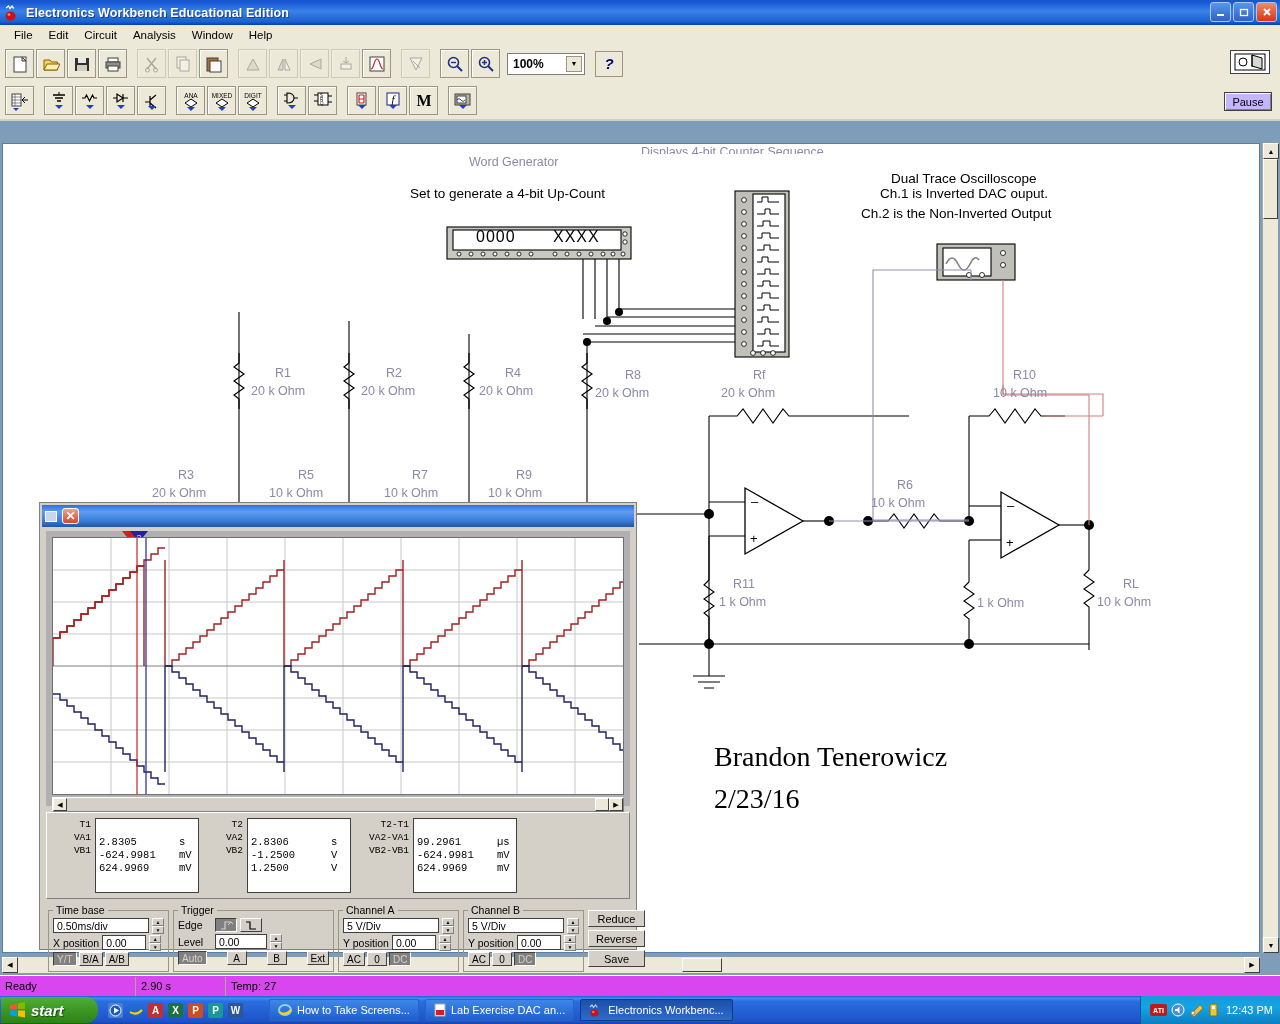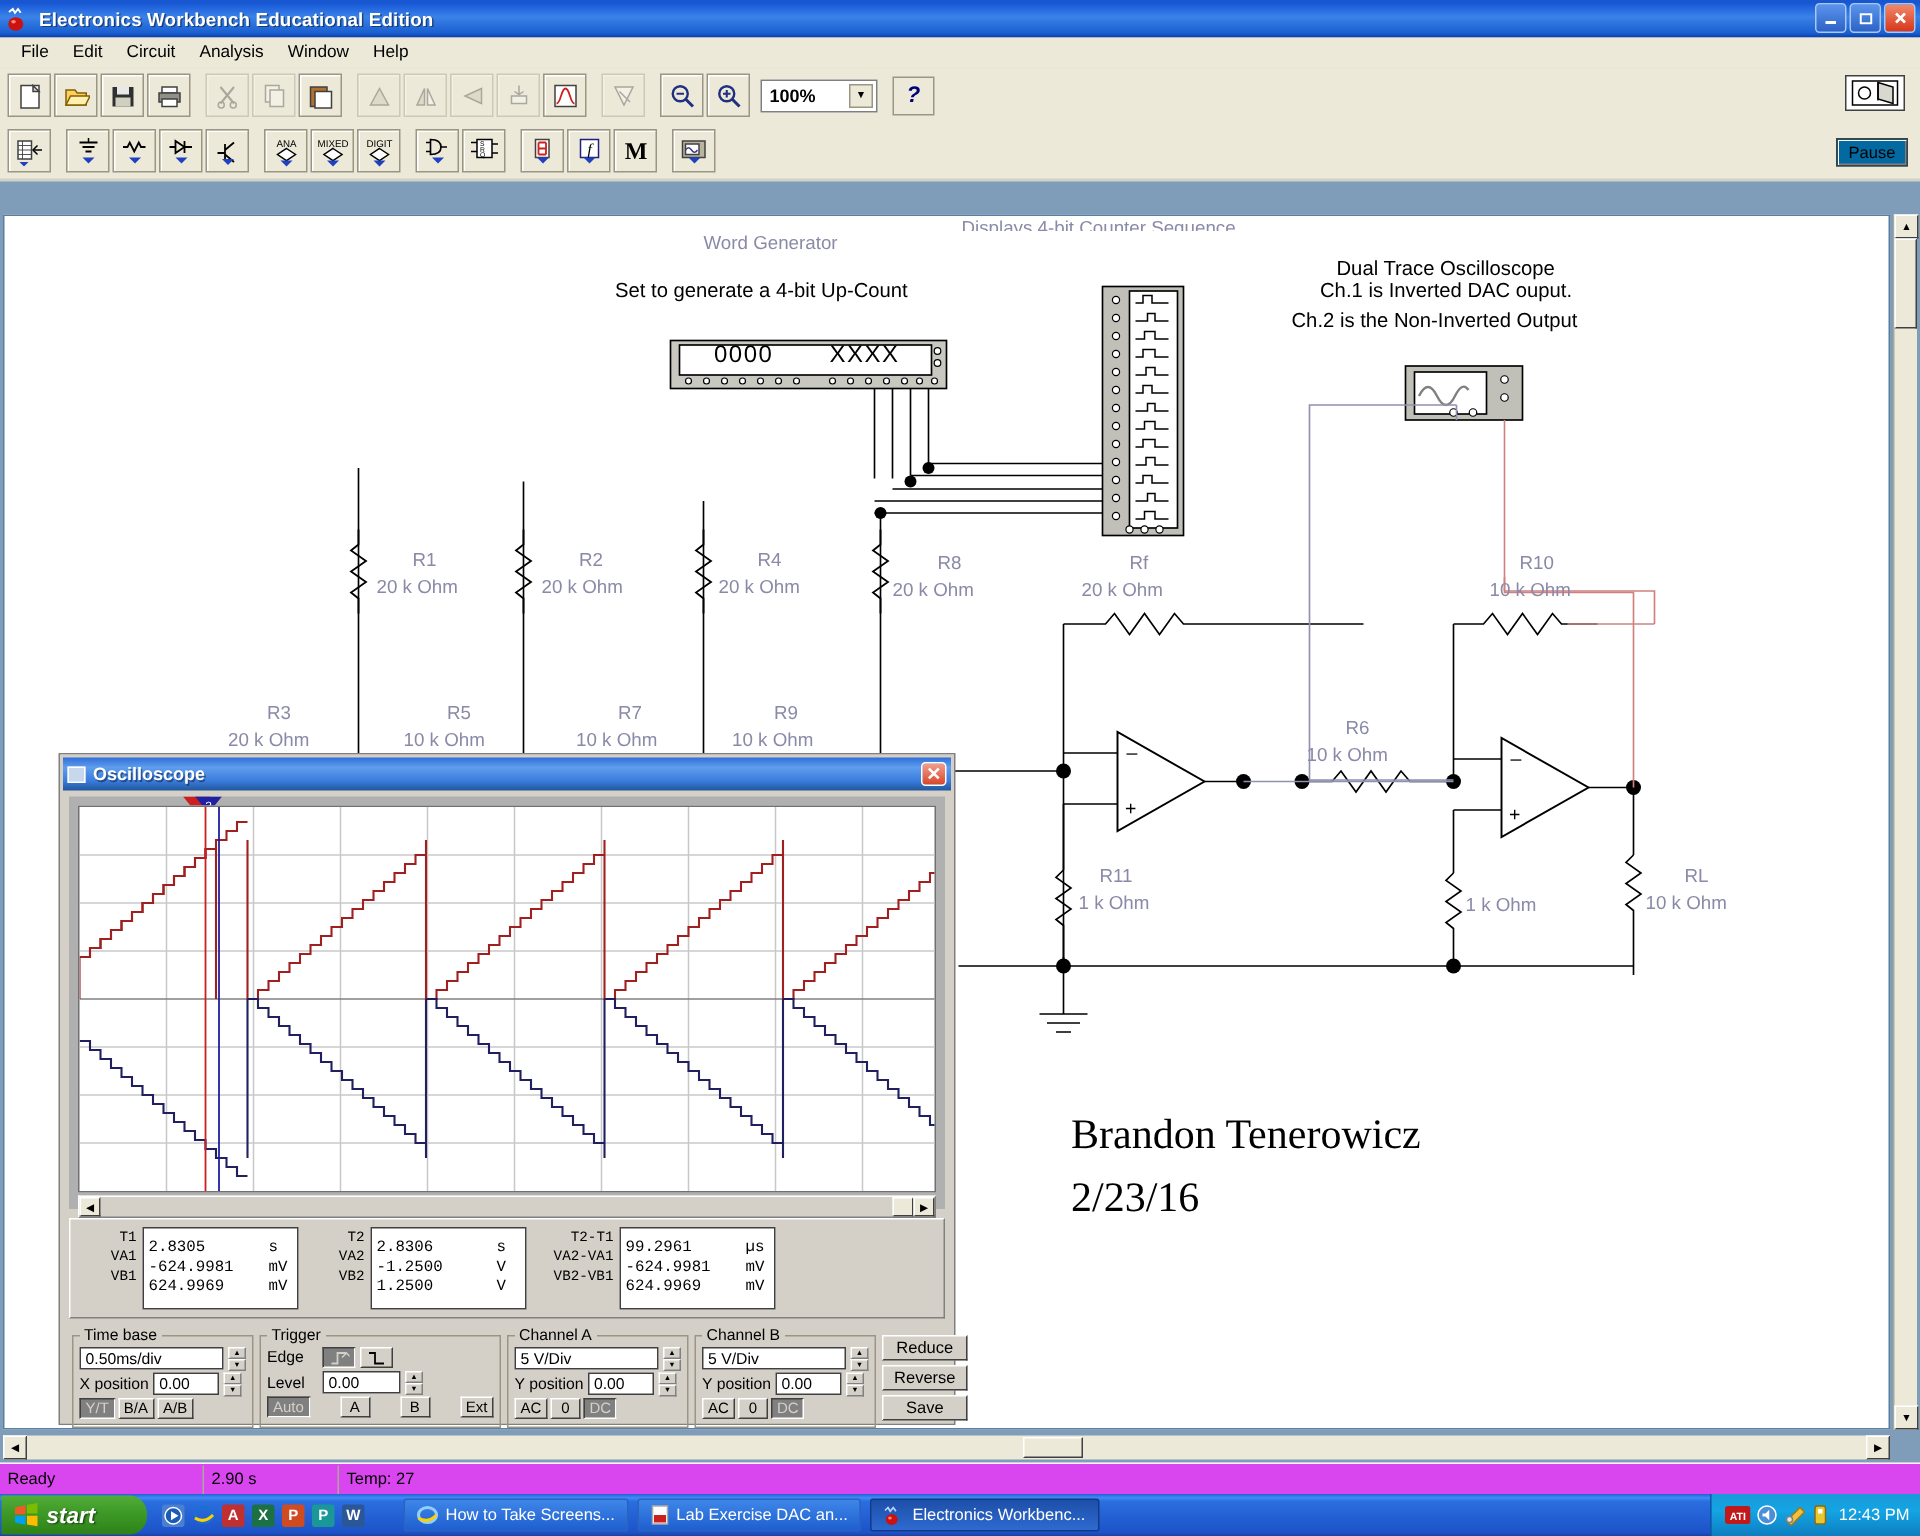--- a/index.html
+++ b/index.html
@@ -76,21 +76,21 @@
     display:flex; align-items:center; justify-content:center;
     color:#00007a; font-weight:bold; font-size:15px; font-style:italic;
   }
   .bookbtn {
     position:absolute; right:10px; top:50px; width:40px; height:24px;
     border:1px solid #404040; background:#fff;
     display:flex; align-items:center; justify-content:center;
   }
   .pausebtn {
     position:absolute; right:8px; top:92px; width:48px; height:19px;
-    background:#0369a1; border:1px solid #404040;
+    background:#c4b5fd; border:1px solid #404040;
     box-shadow: inset 1px 1px 0 #fff, inset -1px -1px 0 #808080;
     display:flex; align-items:center; justify-content:center;
     font-size:11px;
   }
 
   
   .mdi {
     position:absolute; left:0; top:121px; width:1280px; height:854px;
     background:#7f9db9;
   }
@@ -199,21 +199,21 @@
     margin-top:6px; background:#d4d0c8; border:1px solid #fff;
     border-right-color:#808080; border-bottom-color:#808080;
     padding:5px 4px; display:flex; gap:4px;
   }
   .ro-group { display:flex; align-items:flex-start; }
   .ro-labels { text-align:right; font-family:"Liberation Mono", monospace; font-size:9.5px;
     line-height:13px; padding-right:4px; min-width:44px; }
   .ro-box {
     background:#fff; border:1px solid #404040;
     font-family:"Liberation Mono", monospace; font-size:10.5px; line-height:13px;
-    padding:7px 3px; width:104px;
+    padding:17px 3px; width:104px;
   }
   .ro-row { display:flex; justify-content:space-between; }
   .ro-row .u { width:20px; text-align:left; padding-left:4px; }
   .controls { margin-top:5px; display:flex; gap:4px; padding:0 2px; }
   fieldset.grp {
     border:1px solid #9b9684; margin:0; padding:2px 4px 3px 4px;
     position:relative;
   }
   fieldset.grp legend { font-size:10.5px; padding:0 3px; }
   .ctl-row { display:flex; align-items:center; gap:3px; margin-bottom:2px; }
@@ -771,21 +771,20 @@
     <div class="hscroll">
       <div class="sbtn" style="position:absolute; left:0;">◀</div>
       <div class="sthumb" style="position:absolute; left:680px; width:40px; height:14px; top:1px;"></div>
       <div class="sbtn" style="position:absolute; right:0;">▶</div>
     </div>
   </div>
 
   <div class="scope">
     <div class="scope-tb">
       <span class="sq"></span>
-      <span class="t">Oscilloscope</span>
       <span class="scope-x">✕</span>
     </div>
 
     <div class="scope-body">
 
       <div class="screen-wrap">
 
         <div class="cursor-tabs">
           <svg width="580" height="12">
             <path d="M76 0 h18 l-9 11z" fill="#cc2020"></path>

